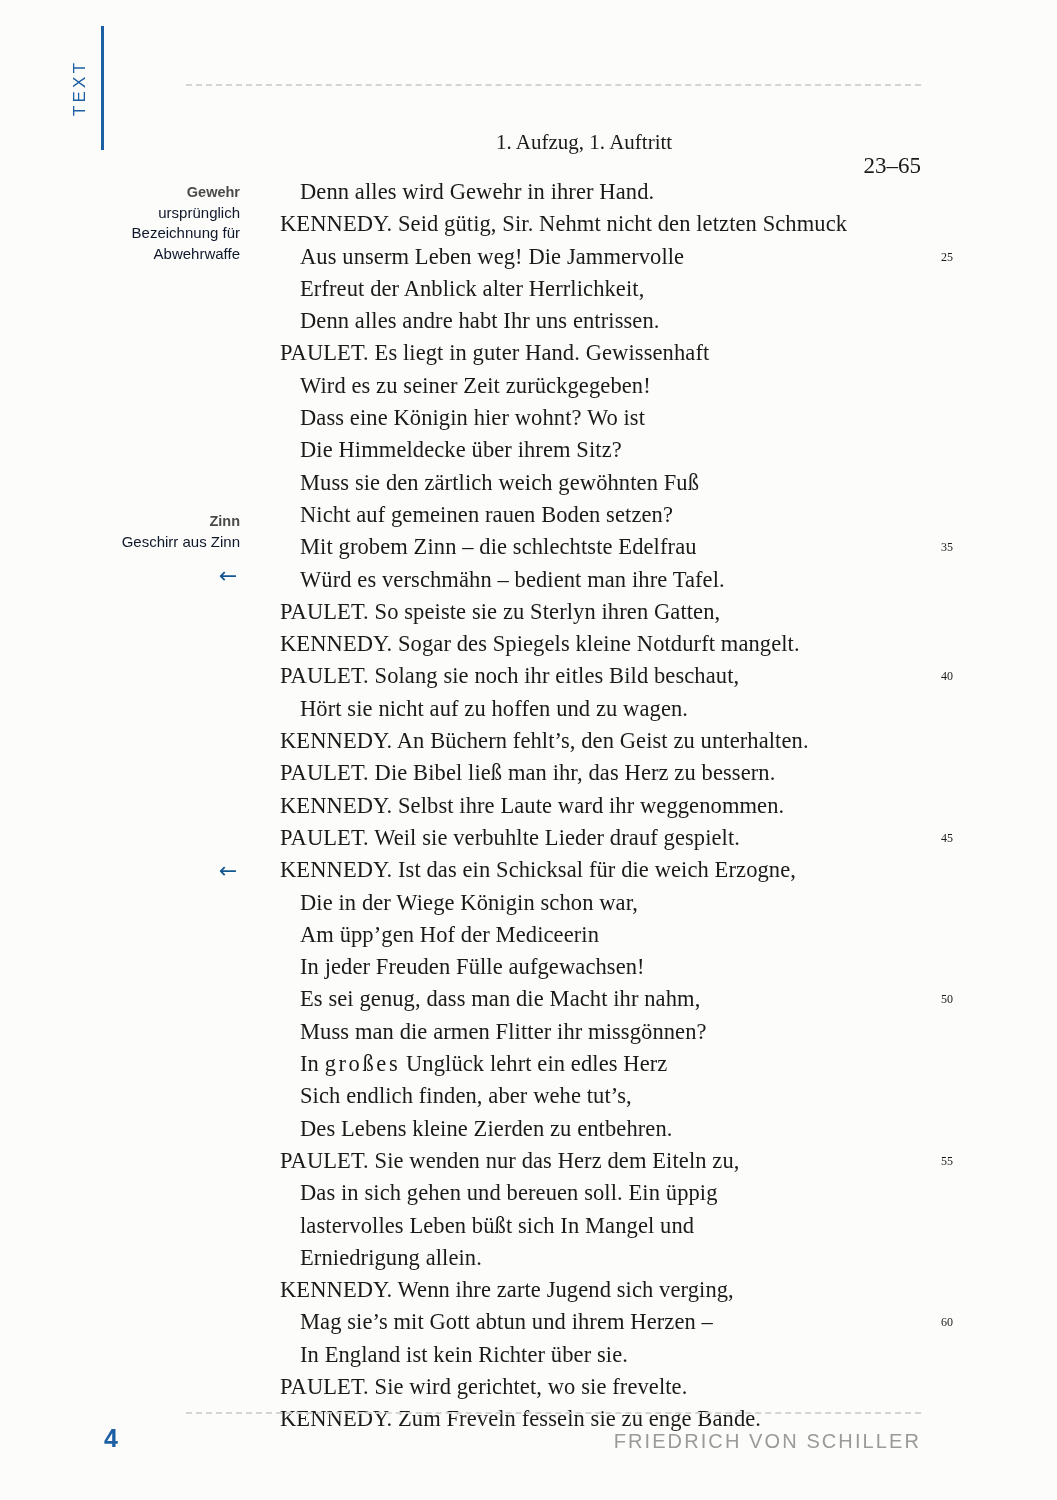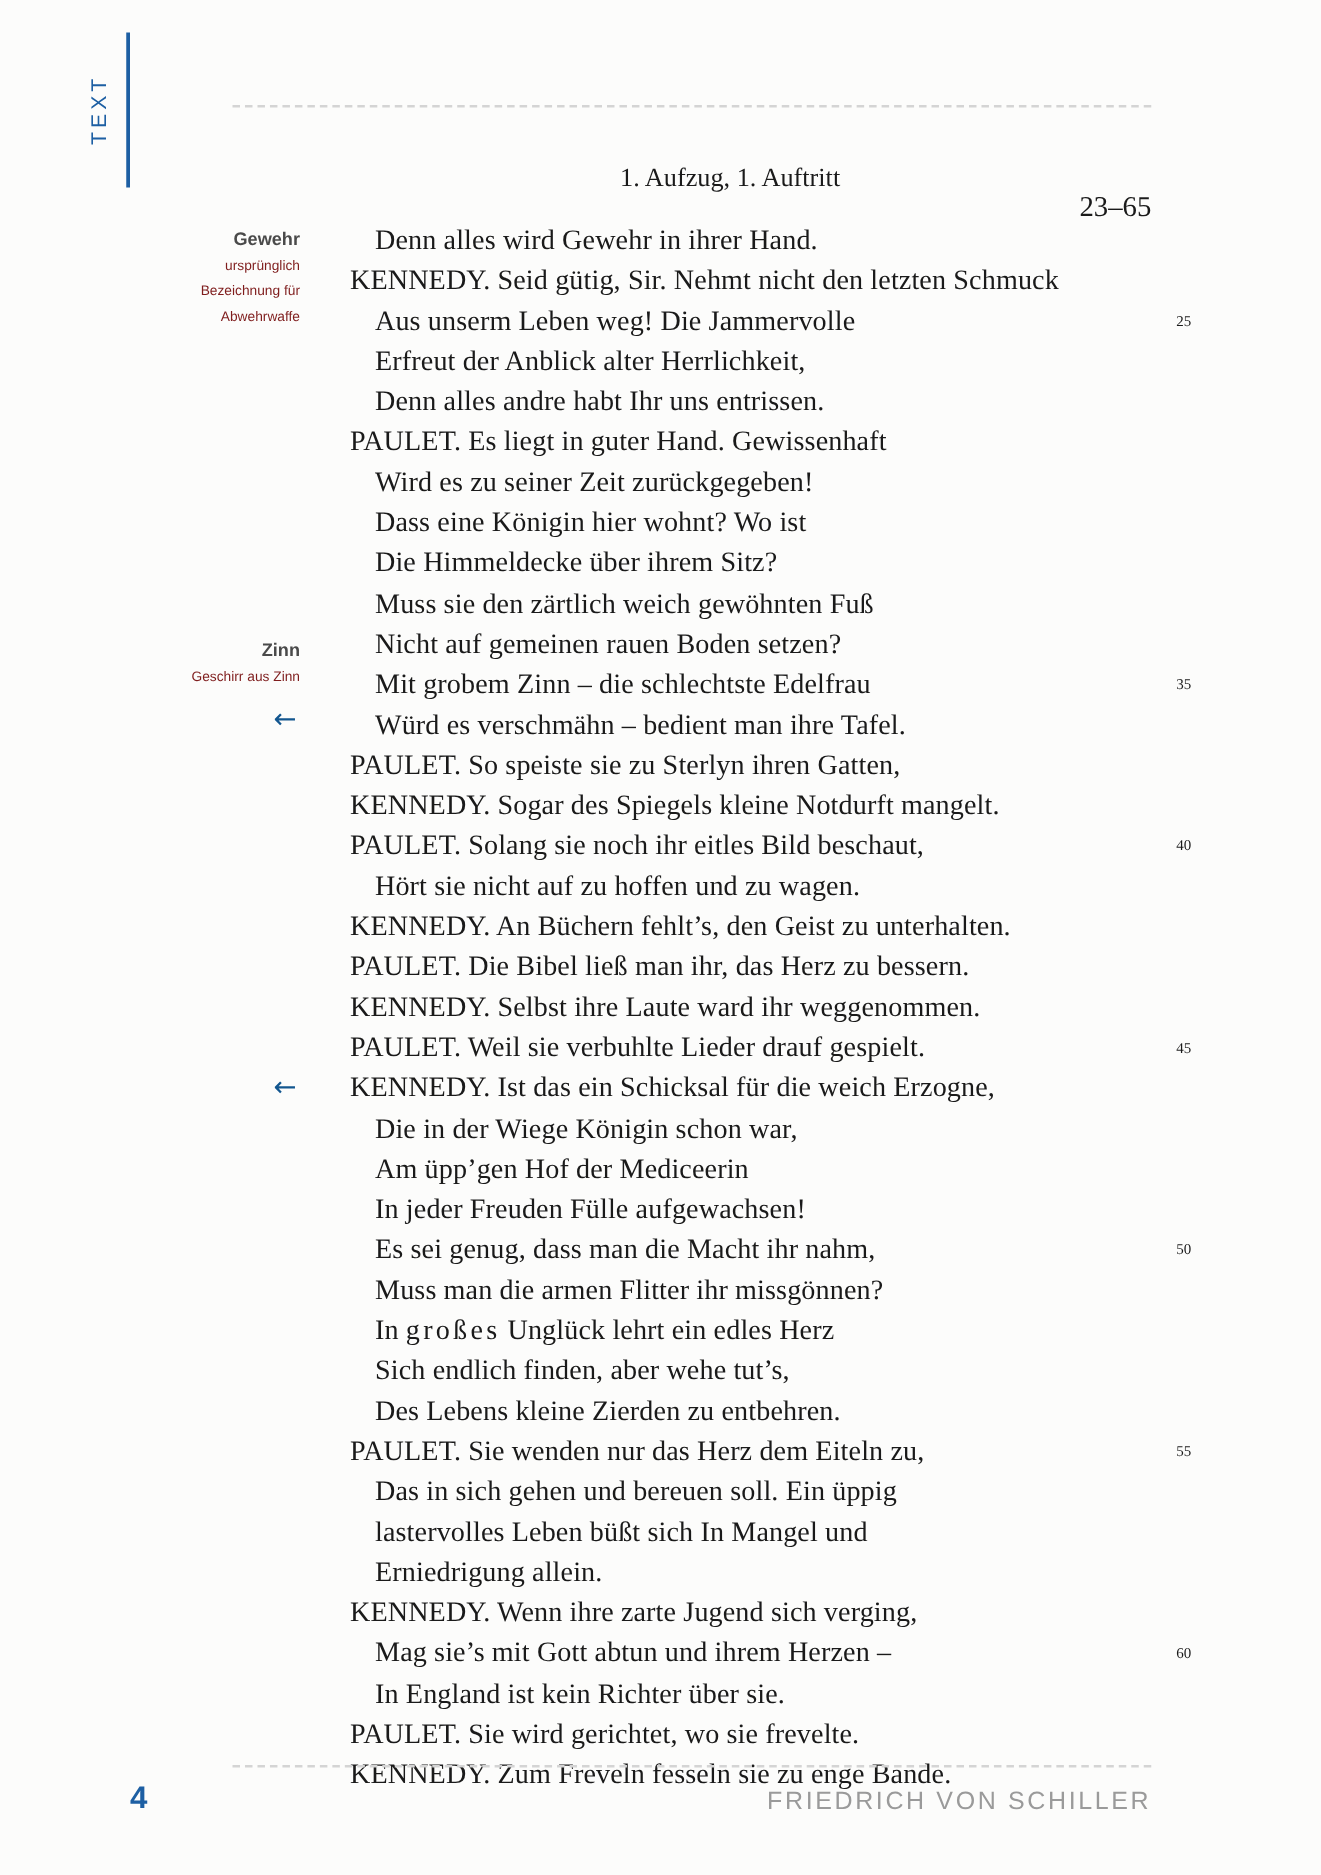--- a/index.html
+++ b/index.html
@@ -134,22 +134,22 @@
     font-family: "Liberation Sans", "DejaVu Sans", sans-serif;
     line-height: 20.5px;
   }
   .gloss-term {
     font-weight: bold;
     font-size: 14.5px;
     color: #4a4a4a;
     display: block;
   }
   .gloss-def {
-    font-size: 11px;
-    color: #7f1d1d;
+    font-size: 15px;
+    color: #0f172a;
     display: block;
   }
 
   
   .arrow {
     position: absolute;
     left: 213px;
     width: 30px;
     height: 22px;
     color: #12568f;

